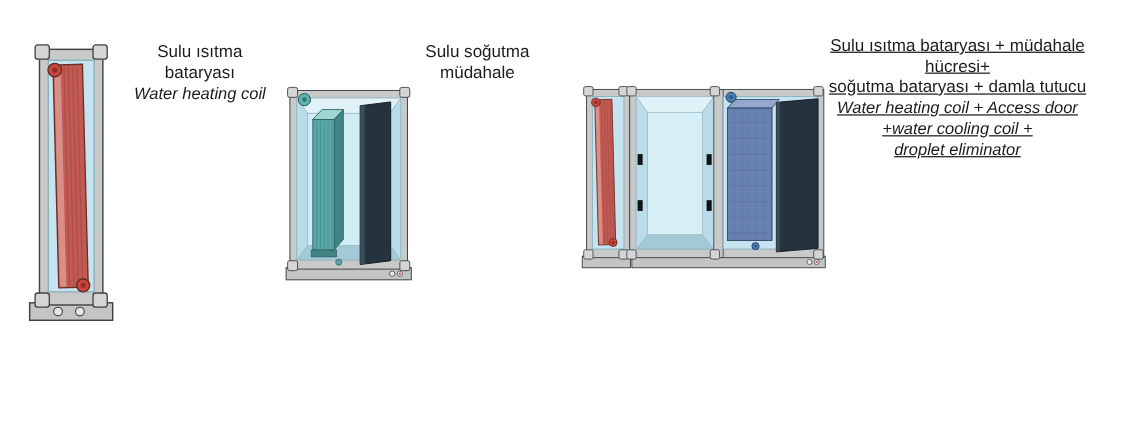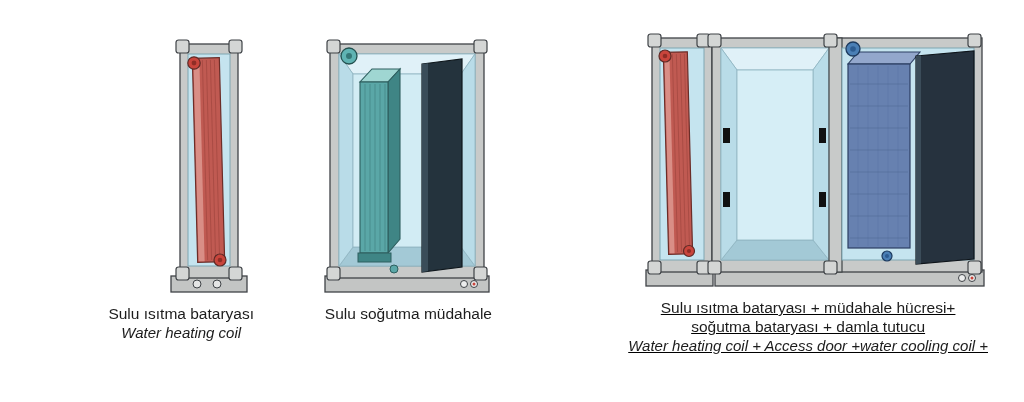--- a/index.html
+++ b/index.html
@@ -8,22 +8,22 @@
     position: relative;
     width: 1024px;
     height: 402px;
     background: #ffffff;
     font-family: "Liberation Sans", sans-serif;
     overflow: hidden;
   }
   .unit-figure {
     position: absolute;
     display: flex;
-    flex-direction: column;
-    align-items: flex-end;
+    flex-direction: row;
+    align-items: flex-start;
   }
   .unit-figure svg { display: block; }
   figcaption { text-align: center; margin-top: 2px; }
   .cap-tr {
     font-size: 15.5px;
     line-height: 19px;
     color: #1c1c1c;
   }
   .cap-en {
     font-style: italic;
@@ -209,16 +209,17 @@
         <rect x="324" y="4" width="13" height="13" rx="2.5"></rect>
         <rect x="64" y="231" width="13" height="13" rx="2.5"></rect>
         <rect x="180" y="231" width="13" height="13" rx="2.5"></rect>
         <rect x="324" y="231" width="13" height="13" rx="2.5"></rect>
       </g>
     </svg>
     <figcaption>
       <div class="cap-tr">Sulu ısıtma bataryası + müdahale hücresi+</div>
       <div class="cap-tr">soğutma bataryası + damla tutucu</div>
       <div class="cap-en">Water heating coil + Access door +water cooling coil +</div>
+      <div class="cap-en">droplet eliminator</div>
     </figcaption>
   </figure>
 
 </div>
 
 </body></html>

